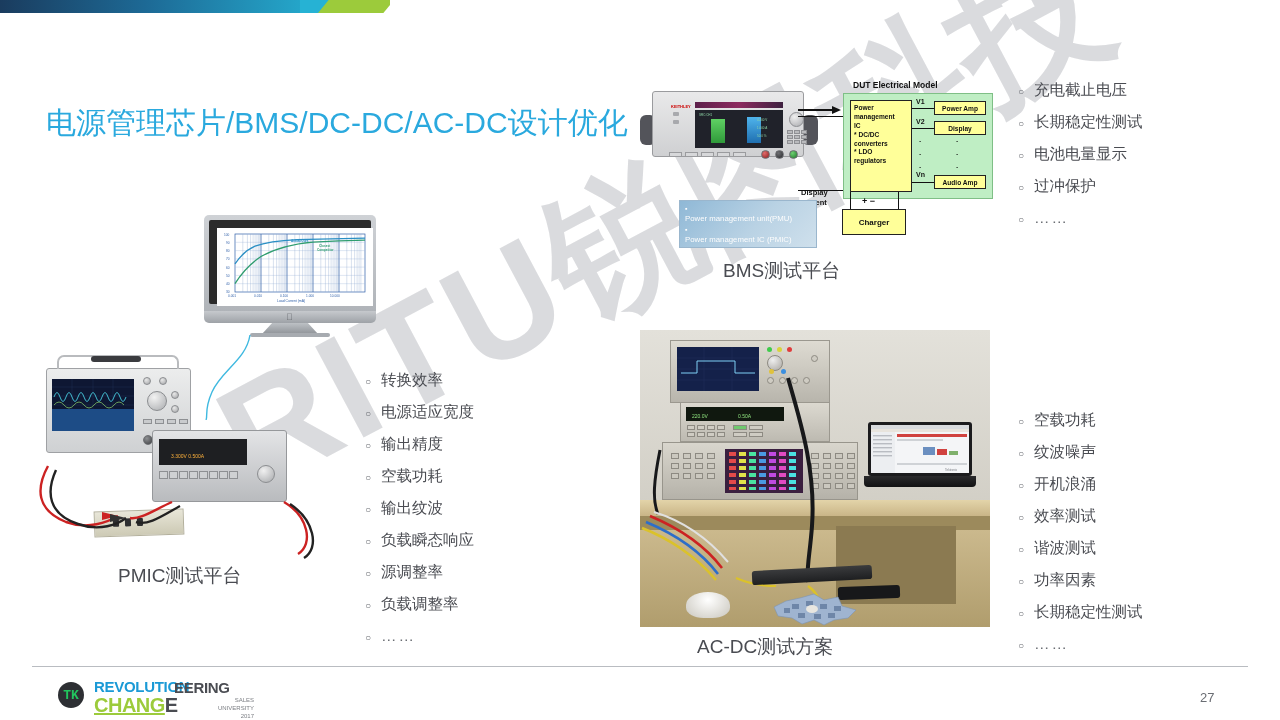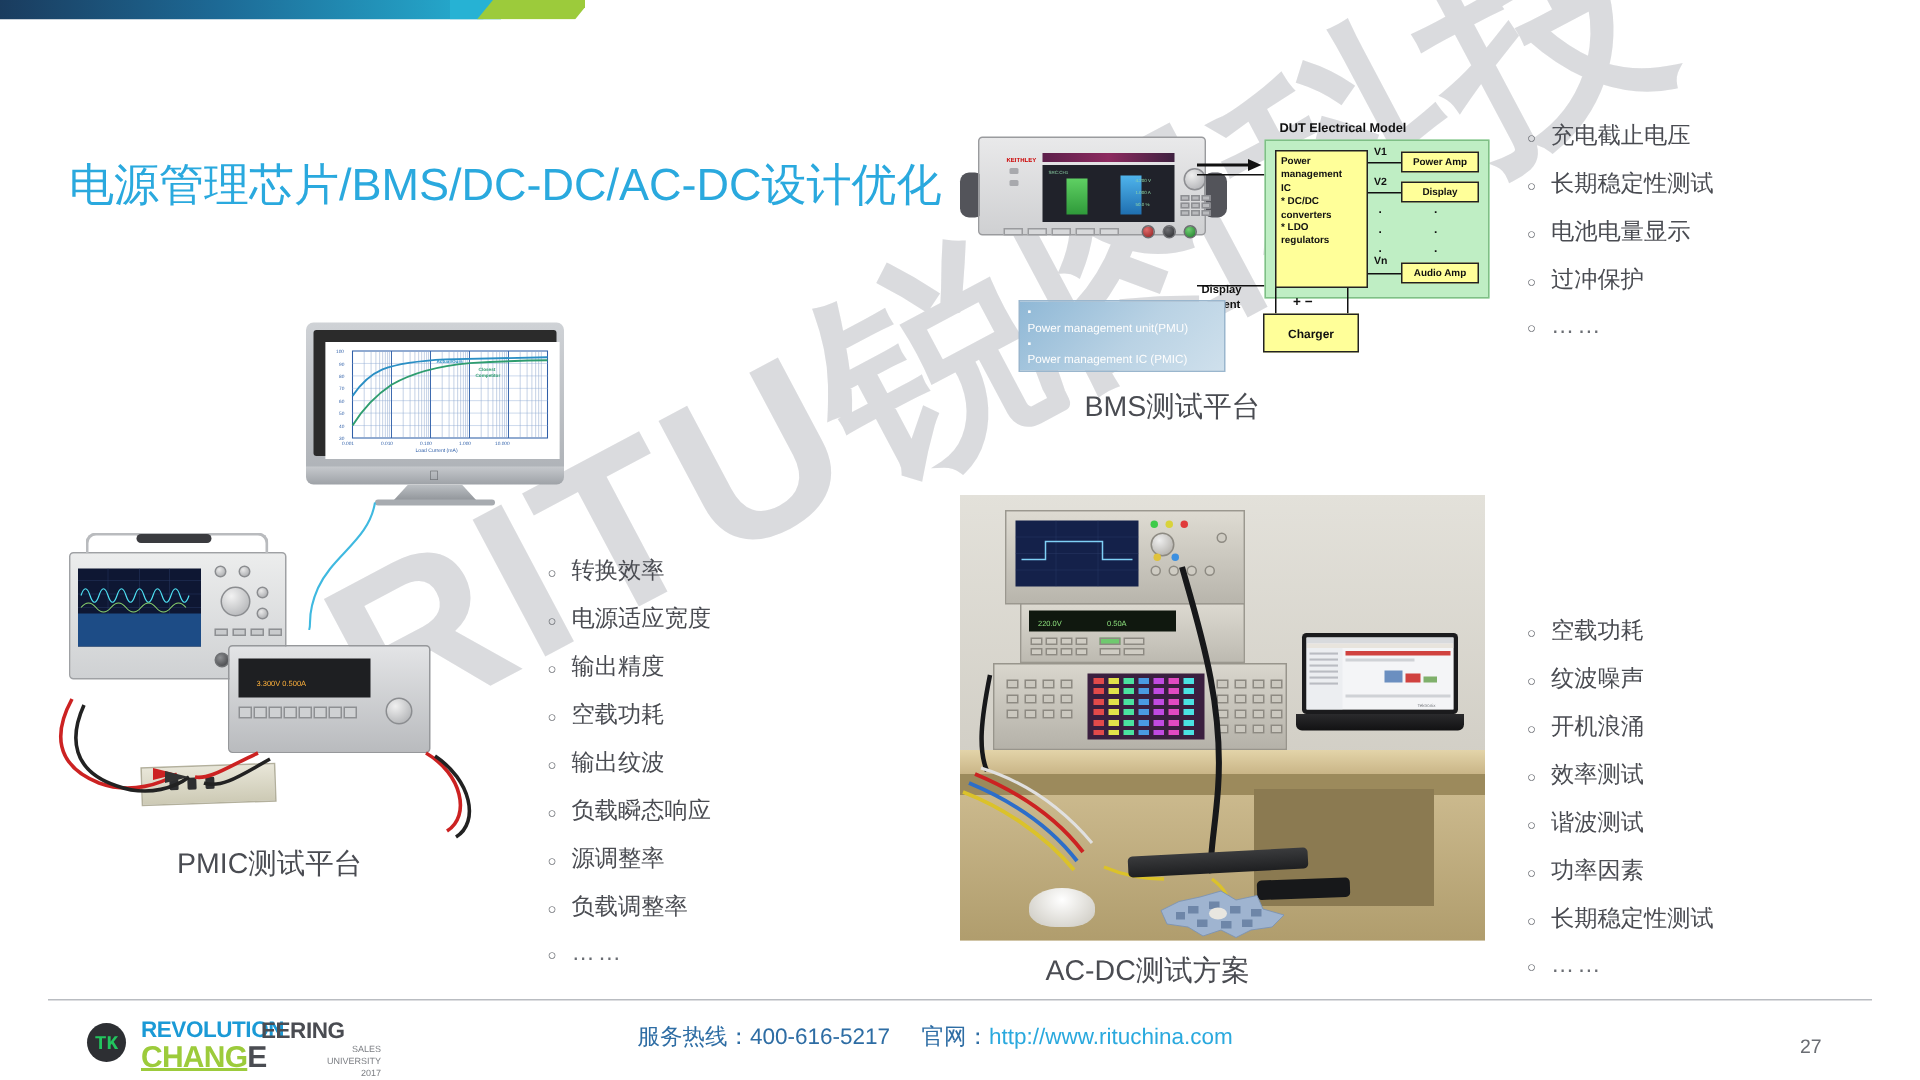--- a/index.html
+++ b/index.html
@@ -808,21 +808,16 @@
     <div class="l2">
       <span class="c1">CHANG</span><span class="c3">E</span>
     </div>
     <div class="l3">
       <div>SALES</div>
       <div>UNIVERSITY</div>
       <div>2017</div>
     </div>
   </div>
 
-  <div class="fcontact">
-    <span>服务热线：400-616-5217</span>
-    &nbsp;&nbsp;&nbsp;
-    <span>官网：</span><span class="lnk">http://www.rituchina.com</span>
-  </div>
 
   <div class="pageno">27</div>
 
 </div>
 
 </body></html>

